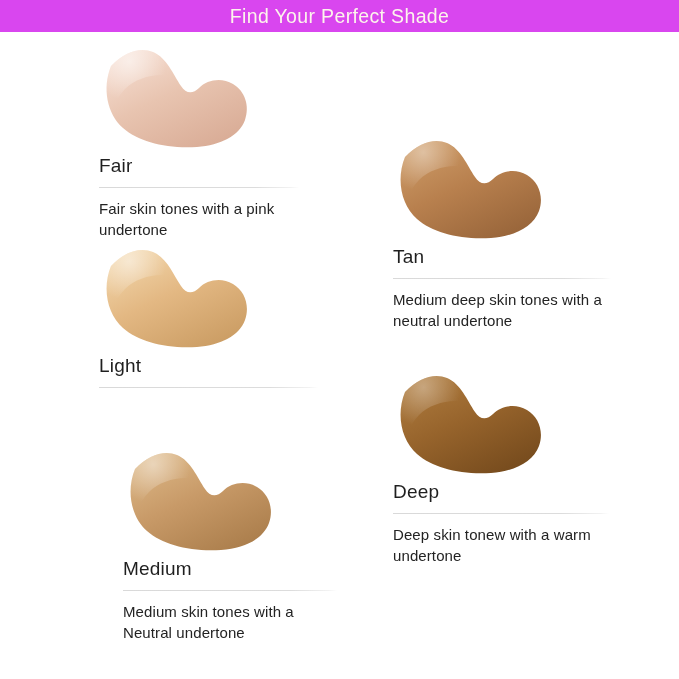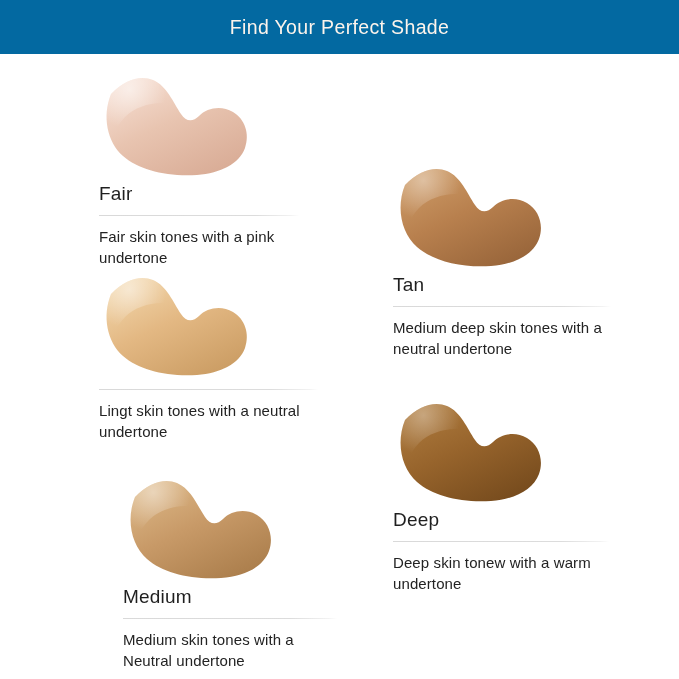--- a/index.html
+++ b/index.html
@@ -14,40 +14,40 @@
     overflow: hidden;
     position: relative;
   }
 
   
   .header-band {
     position: absolute;
     left: 0;
     top: 0;
     width: 679px;
-    height: 54px;
-    background: #0369a1;
+    height: 32px;
+    background: #d946ef;
     display: flex;
     align-items: center;
     justify-content: center;
   }
   .header-title {
     color: #fdf4ec;
     font-size: 19.5px;
     letter-spacing: 0.35px;
     font-weight: 400;
     font-family: "Liberation Sans", sans-serif;
     white-space: nowrap;
   }
 
   
   .board {
     position: absolute;
     left: 0;
-    top: 60px;
+    top: 32px;
     width: 679px;
     height: 516px;
   }
   .shade-card {
     position: absolute;
   }
 
   
   .card-fair   { left: 99px;  top: 12px;  width: 200px; }
   .card-light  { left: 99px;  top: 212px; width: 219px; }
@@ -136,22 +136,22 @@
           </linearGradient>
           <radialGradient id="sLight" cx="0.34" cy="0.16" r="0.55">
             <stop offset="0%" stop-color="#ffffff" stop-opacity="0.5"></stop>
             <stop offset="100%" stop-color="#ffffff" stop-opacity="0"></stop>
           </radialGradient>
         </defs>
         <path d="M10,22 C24,7 40,3 52,8 C66,14 72,30 80,42 C85,50 92,50 98,44 C106,36 120,33 132,40 C144,47 149,62 144,76 C138,92 120,101 96,103 C66,105 38,98 22,84 C6,70 1,44 10,22 Z" fill="url(#gLight)"></path>
         <path d="M10,22 C24,7 40,3 52,8 C62,13 68,23 73,33 C58,28 36,33 24,45 C14,55 10,68 12,78 C4,64 3,38 10,22 Z" fill="url(#sLight)"></path>
       </svg>
     </div>
-    <div class="shade-divider"></div>
-    <div class="shade-desc">Lingt skin tones with a neutral undertone</div>
+    <div class="shade-name">Light</div>
+    <div class="shade-divider"></div>
   </div>
 
   <div class="shade-card card-medium">
     <div class="swatch-wrap">
       <svg class="swatch-svg" viewBox="0 0 155 108">
         <defs>
           <linearGradient id="gMedium" x1="0.12" y1="0.04" x2="0.78" y2="1">
             <stop offset="0%" stop-color="#dcb786"></stop>
             <stop offset="45%" stop-color="#c89a68"></stop>
             <stop offset="100%" stop-color="#ab7e4c"></stop>

